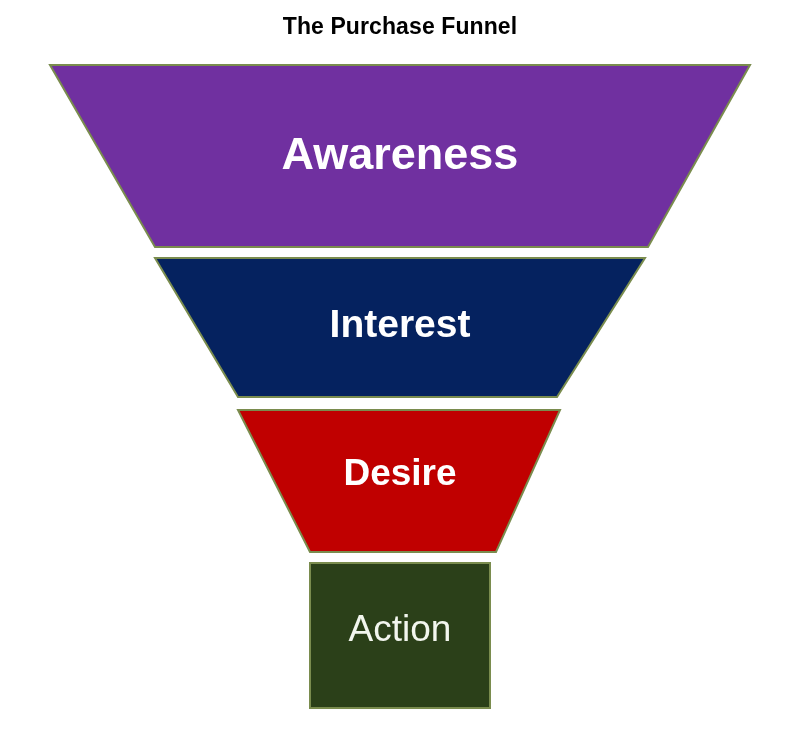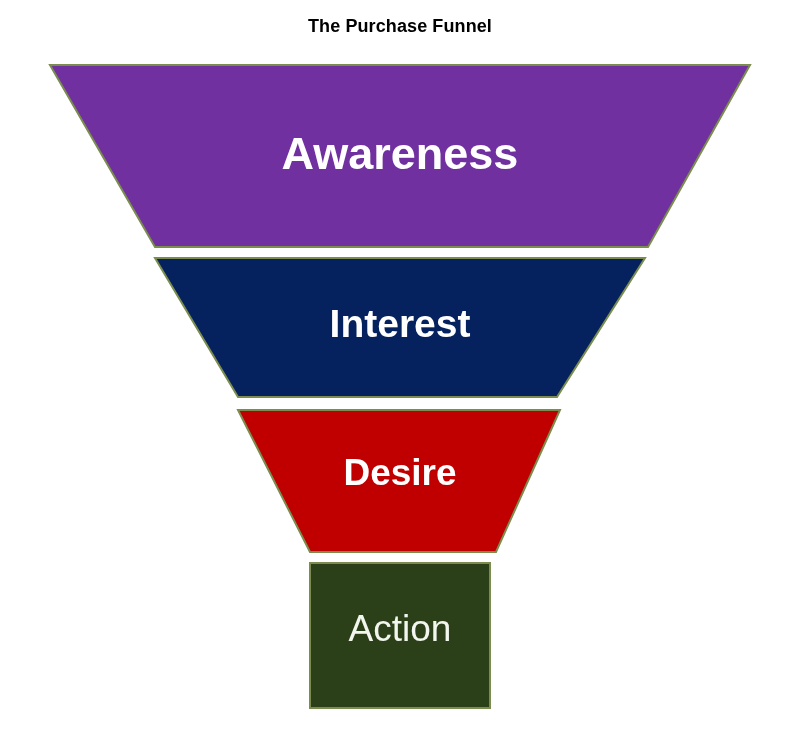--- a/index.html
+++ b/index.html
@@ -20,21 +20,21 @@
     height: 732px;
     background: #ffffff;
   }
   #funnel-title {
     position: absolute;
     left: 0;
     top: 11px;
     width: 800px;
     text-align: center;
     font-family: "Liberation Sans", sans-serif;
-    font-size: 18px;
+    font-size: 23px;
     font-weight: bold;
     color: #000000;
     letter-spacing: 0.1px;
     line-height: 30px;
     white-space: nowrap;
   }
   #funnel-svg {
     position: absolute;
     left: 0;
     top: 0;

